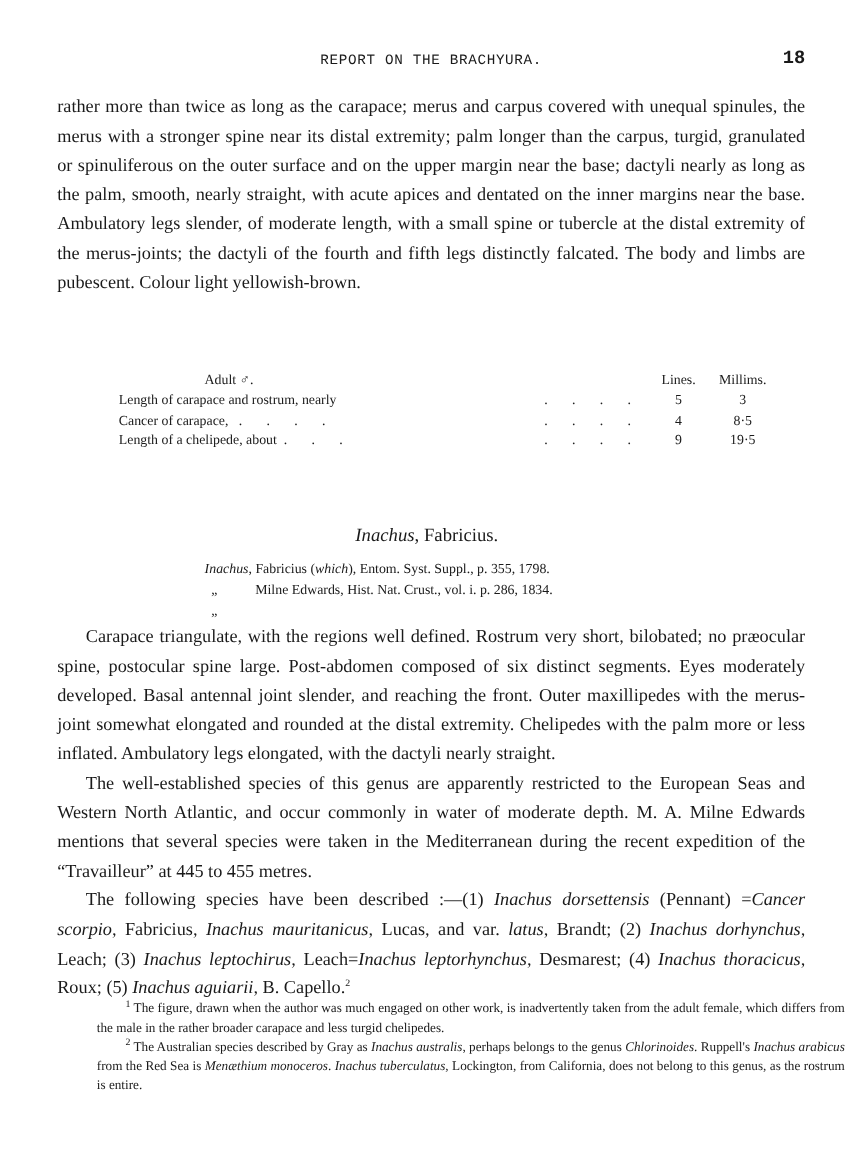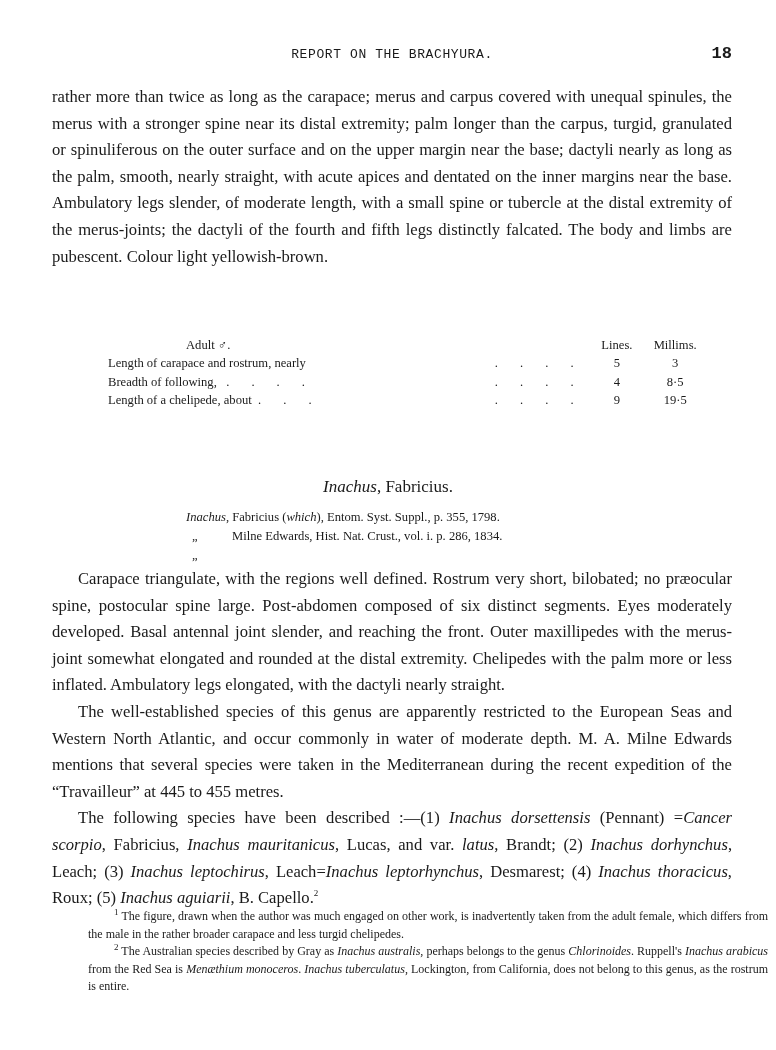--- a/index.html
+++ b/index.html
@@ -70,21 +70,21 @@
     <td class="lines">Lines.</td>
     <td class="millims">Millims.</td>
   </tr>
   <tr>
     <td class="label">Length of carapace and rostrum, nearly</td>
     <td class="dots" style="white-space:pre">.       .       .       .</td>
     <td class="lines">5</td>
     <td class="millims">3</td>
   </tr>
   <tr>
-    <td class="label" style="white-space:pre">Breadth of following,   .       .       .       .</td>
+    <td class="label" style="white-space:pre">Cancer of carapace,   .       .       .       .</td>
     <td class="dots" style="white-space:pre">.       .       .       .</td>
     <td class="lines">4</td>
     <td class="millims">8·5</td>
   </tr>
   <tr>
     <td class="label" style="white-space:pre">Length of a chelipede, about  .       .       .</td>
     <td class="dots" style="white-space:pre">.       .       .       .</td>
     <td class="lines">9</td>
     <td class="millims">19·5</td>
   </tr>

